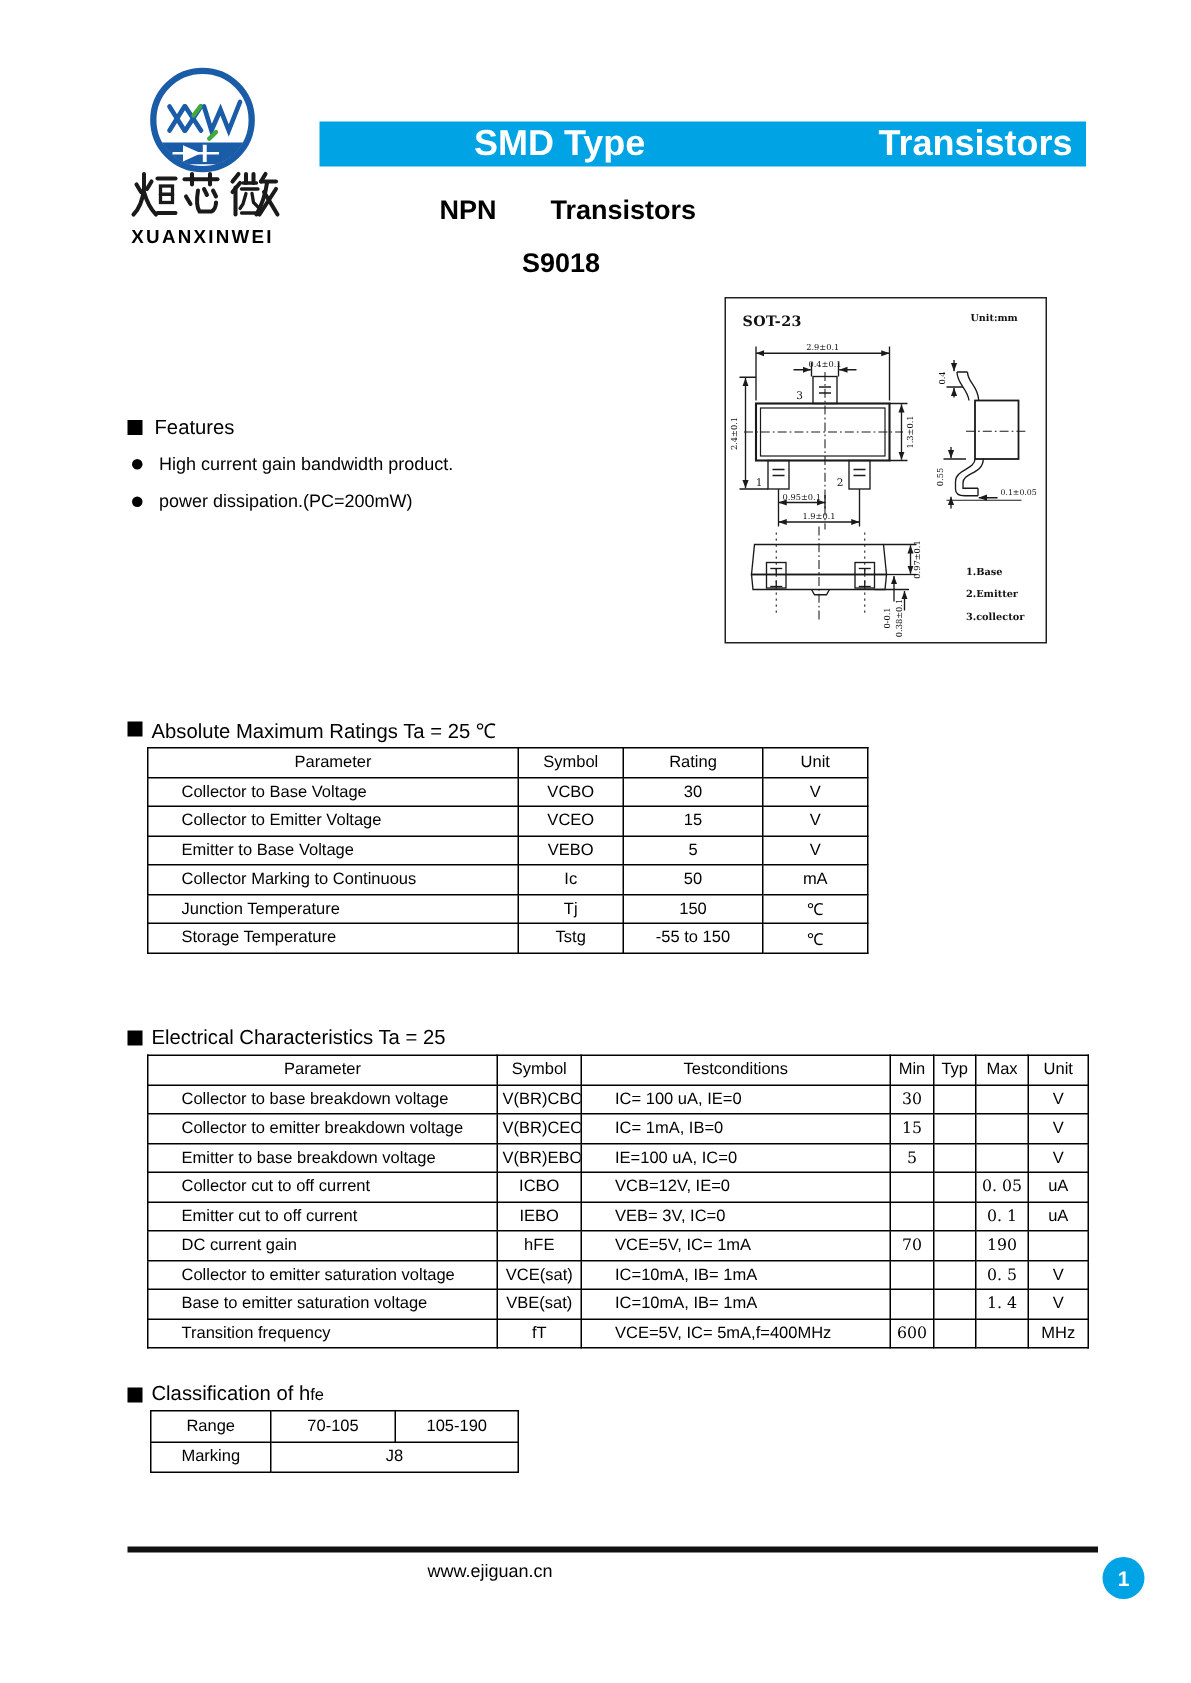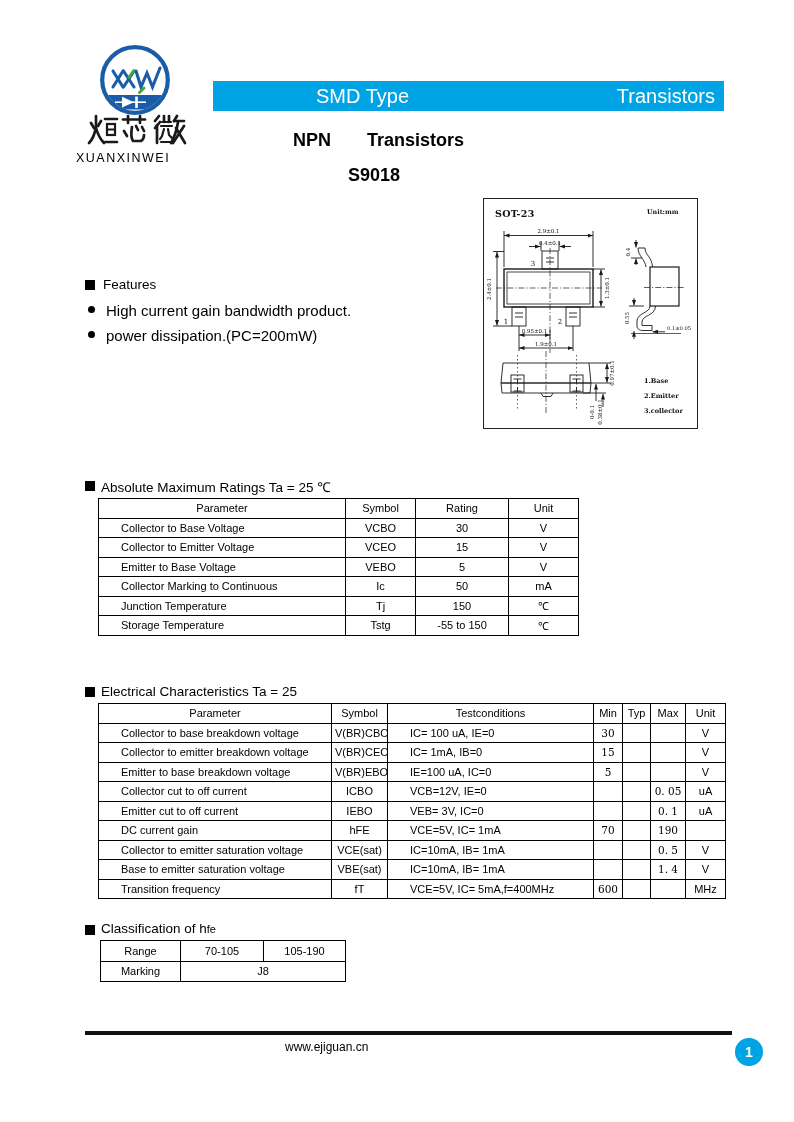--- a/index.html
+++ b/index.html
@@ -1,34 +1,34 @@
 <!DOCTYPE html>
 <html><head>
 <meta charset="utf-8">
 <style>
 *{margin:0;padding:0;box-sizing:border-box}
 html,body{width:794px;height:1122px;background:#fff;font-family:"Liberation Sans",sans-serif;color:#000}
 #page{position:relative;width:794px;height:1122px;overflow:hidden}
 .abs{position:absolute}
 .banner{left:213px;top:81px;width:511px;height:30px;background:#00a3e4}
-.banner span{position:absolute;color:#fff;font-weight:normal;font-size:20px;line-height:30px;white-space:nowrap}
+.banner span{position:absolute;color:#fff;font-weight:bold;font-size:24px;line-height:30px;white-space:nowrap}
 .b-left{left:103px}
 .b-right{right:9px}
 .h1{font-size:18px;font-weight:bold;white-space:nowrap}
 .sq{width:10px;height:10px;background:#000}
 .sec-title{font-size:13.5px;white-space:nowrap}
 .dot{width:7px;height:7px;border-radius:50%;background:#000}
-.feat{font-size:15px;white-space:nowrap}
+.feat{font-size:12px;white-space:nowrap}
 table{border-collapse:collapse;table-layout:fixed;position:absolute;background:#fff}
 td{border:1.5px solid #000;font-size:11px;text-align:center;padding:0 3px;overflow:hidden;white-space:nowrap;height:19.5px;font-weight:400}
 .pl{text-align:left;padding-left:22px}
 .sub{font-size:11px}
 .num{font-family:"DejaVu Serif",serif;font-size:10.5px}
 .t3 td{height:20.6px}
-.logo-latin{left:76px;top:151px;width:118px;text-align:left;font-size:12.5px;font-weight:normal;letter-spacing:1.5px;white-space:nowrap}
+.logo-latin{left:76px;top:151px;width:118px;text-align:center;font-size:12.5px;font-weight:bold;letter-spacing:1.5px;white-space:nowrap}
 .pkg{left:483px;top:198px;width:215px;height:231px;border:1.3px solid #222}
 .rule{left:85px;top:1031px;width:647px;height:3.5px;background:#111}
 .url{left:285px;top:1040px;width:250px;text-align:left;font-size:12px}
 .badge{left:735px;top:1038px;width:28px;height:28px;border-radius:50%;background:#00a3e4;color:#fff;font-size:14px;font-weight:bold;text-align:center;line-height:28px}
 svg text{font-family:"DejaVu Serif",serif;fill:#111}
 .vh{position:absolute;left:-9999px;top:0;font-size:0}
 </style>
 </head>
 <body>
 

